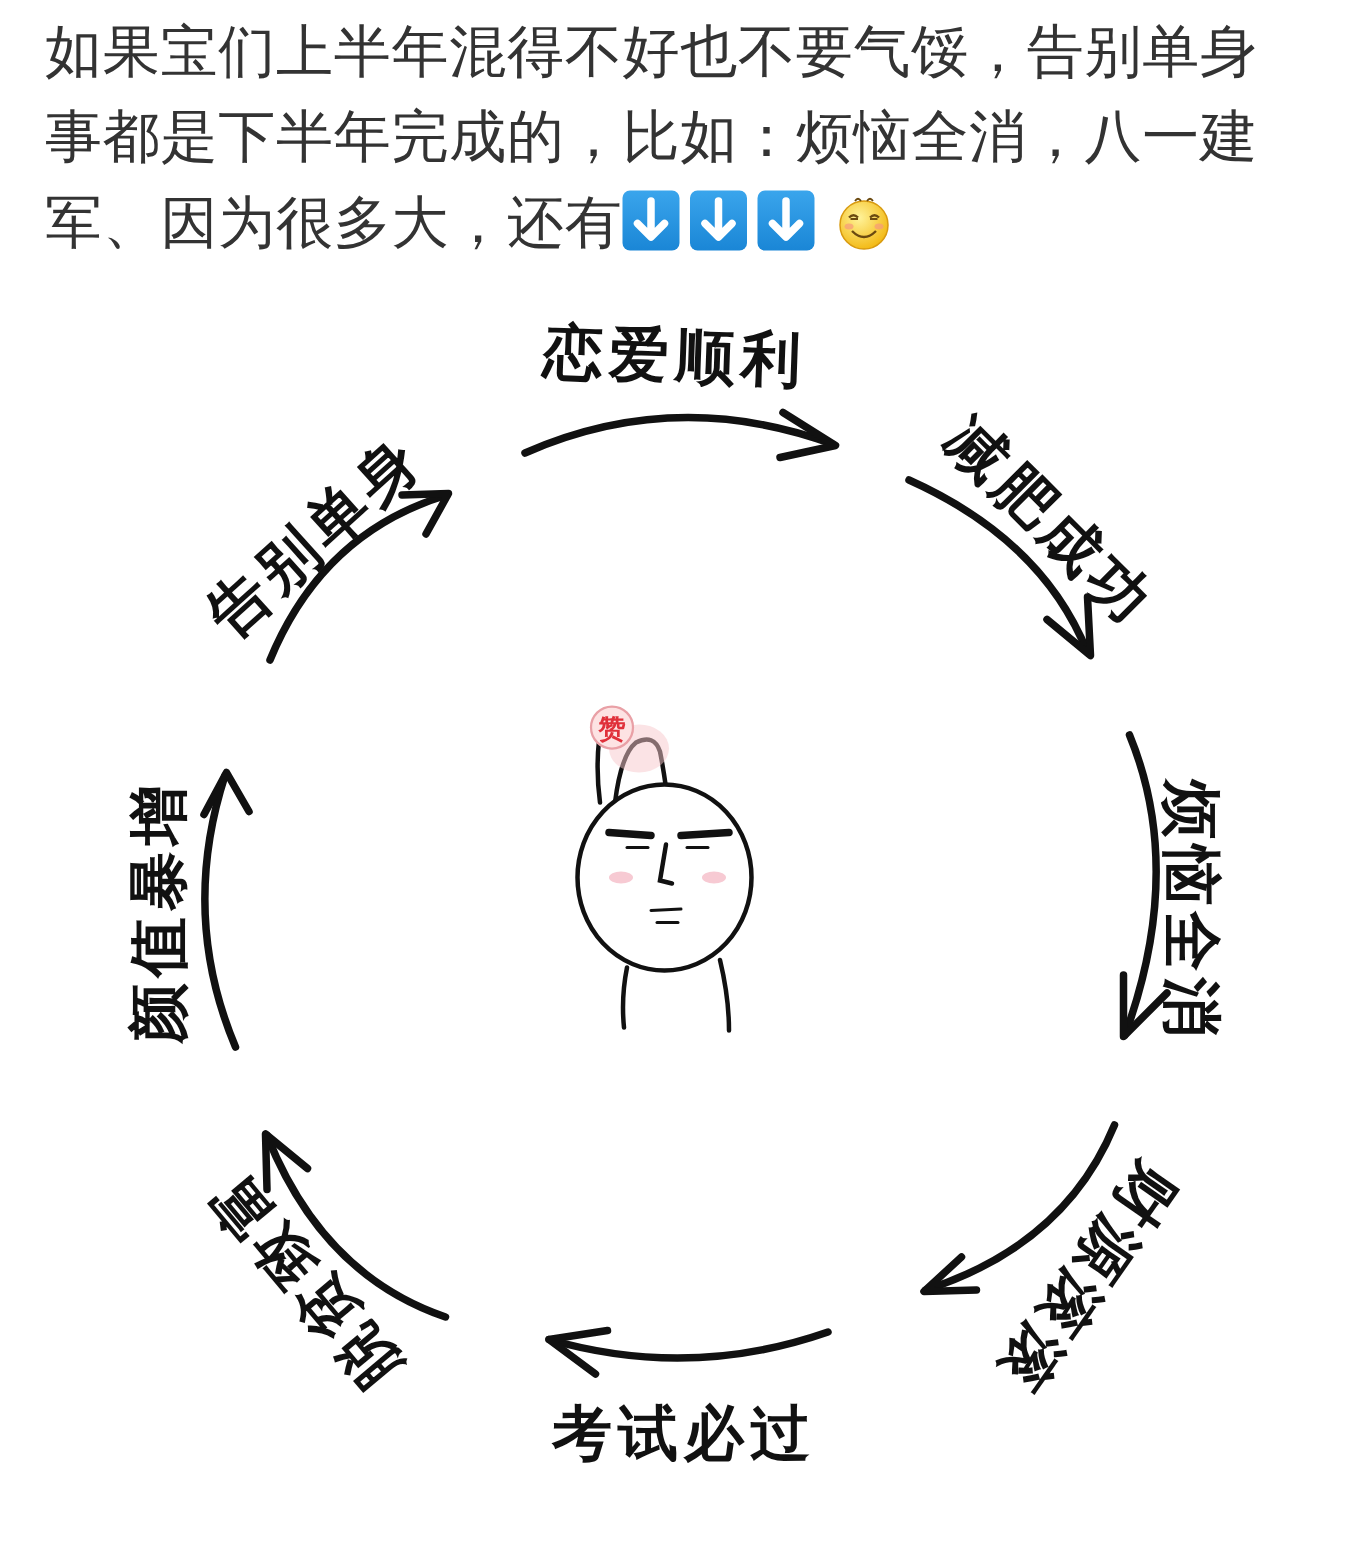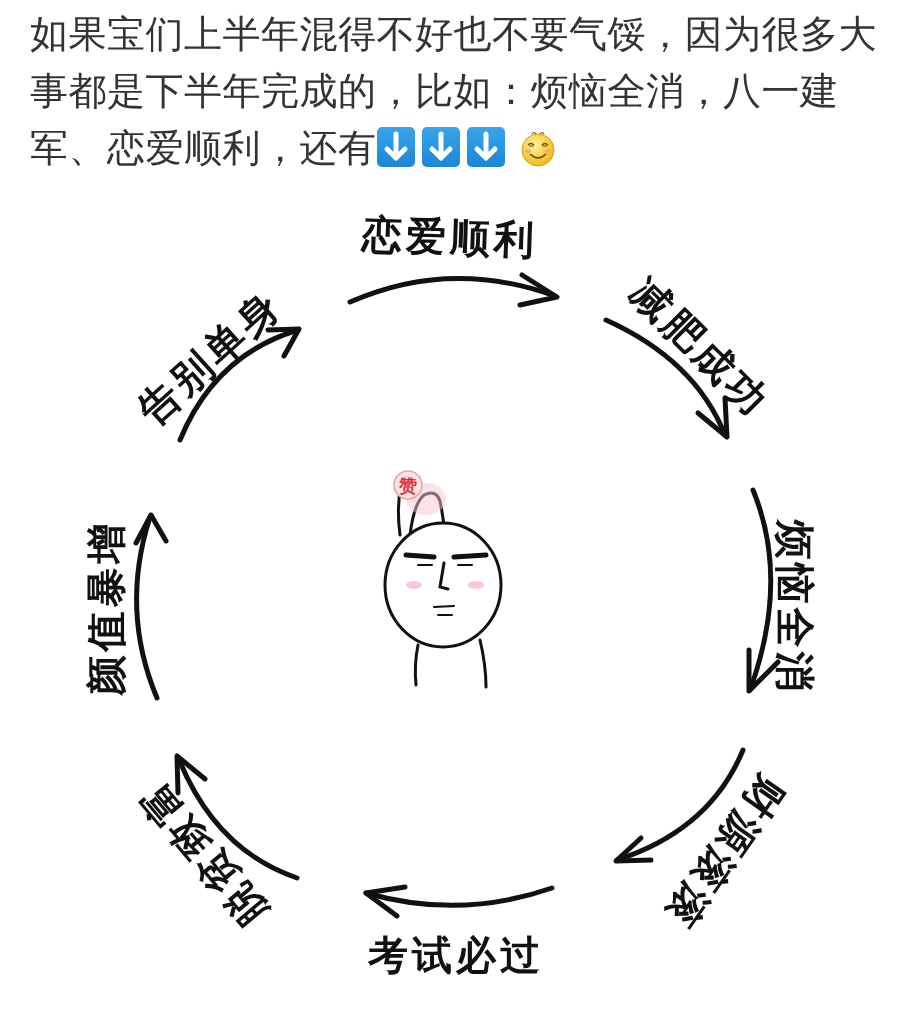--- a/index.html
+++ b/index.html
@@ -19,24 +19,24 @@
   .label {
     position: absolute; font-size: 40px; font-weight: bold; color: #111;
     white-space: nowrap; transform-origin: center center; letter-spacing: 4px;
   }
   .face { position: absolute; left: 378px; top: 465px; }
 </style>
 </head>
 <body>
 
 <div class="caption">
-  <div>如果宝们上半年混得不好也不要气馁，因为很多大</div>
+  <div>如果宝们上半年混得不好也不要气馁，告别单身</div>
   <div>事都是下半年完成的，比如：烦恼全消，八一建</div>
   <div>
-    <span>军、恋爱顺利，还有</span><span class="arrow-emoji"><svg width="38" height="40" viewBox="0 0 38 40">
+    <span>军、因为很多大，还有</span><span class="arrow-emoji"><svg width="38" height="40" viewBox="0 0 38 40">
           <path d="M19 7 V30 M10 22 L19 31 L28 22" stroke="#fff" stroke-width="5" fill="none" stroke-linecap="round" stroke-linejoin="round"></path>
         </svg></span><span class="arrow-emoji"><svg width="38" height="40" viewBox="0 0 38 40">
           <path d="M19 7 V30 M10 22 L19 31 L28 22" stroke="#fff" stroke-width="5" fill="none" stroke-linecap="round" stroke-linejoin="round"></path>
         </svg></span><span class="arrow-emoji"><svg width="38" height="40" viewBox="0 0 38 40">
           <path d="M19 7 V30 M10 22 L19 31 L28 22" stroke="#fff" stroke-width="5" fill="none" stroke-linecap="round" stroke-linejoin="round"></path>
         </svg></span><span class="smile"><svg width="36" height="38" viewBox="0 0 36 38">
           <defs>
             <radialGradient id="fg" cx="0.4" cy="0.35" r="0.7">
               <stop offset="0" stop-color="#fff39a"></stop>
               <stop offset="1" stop-color="#f2b70f"></stop>

